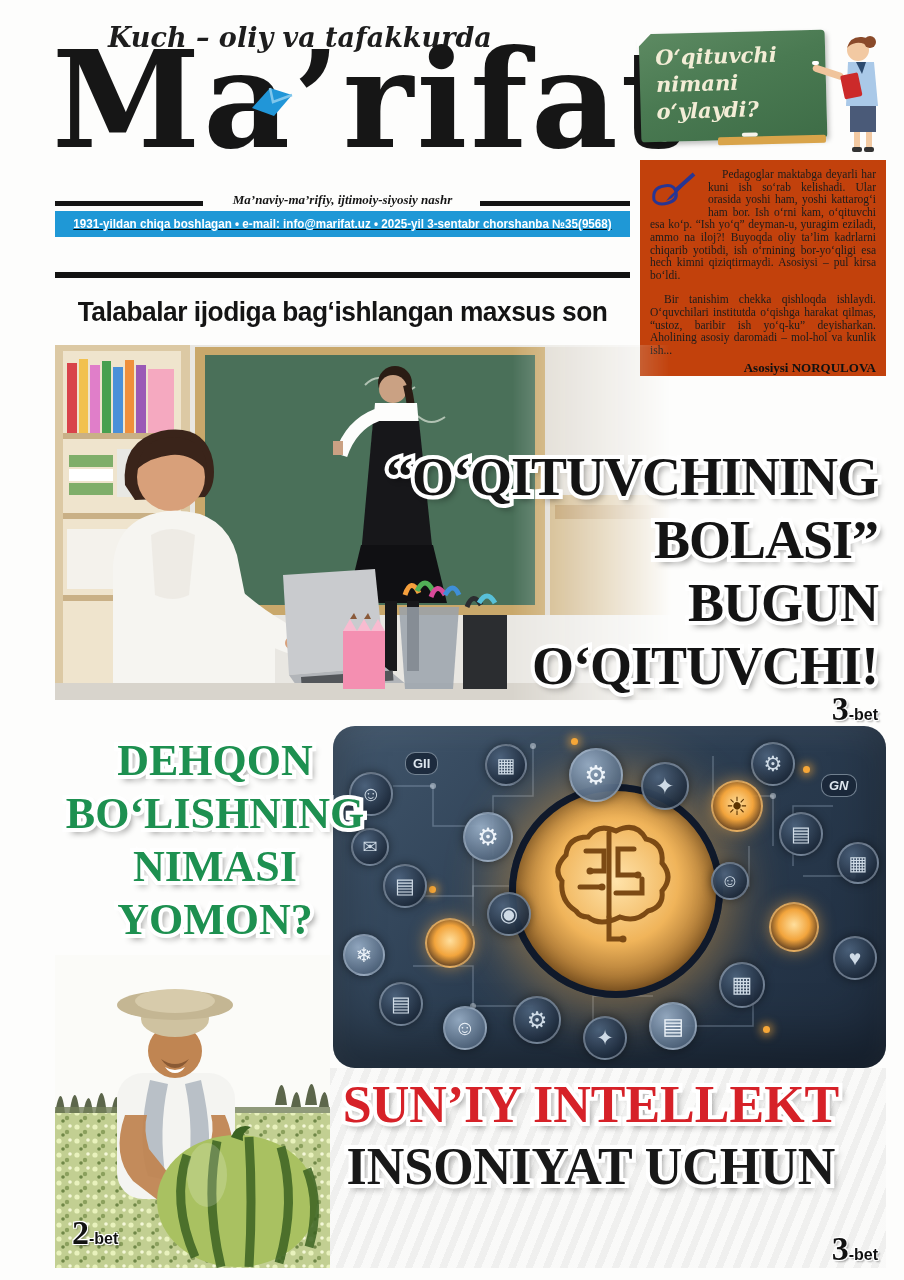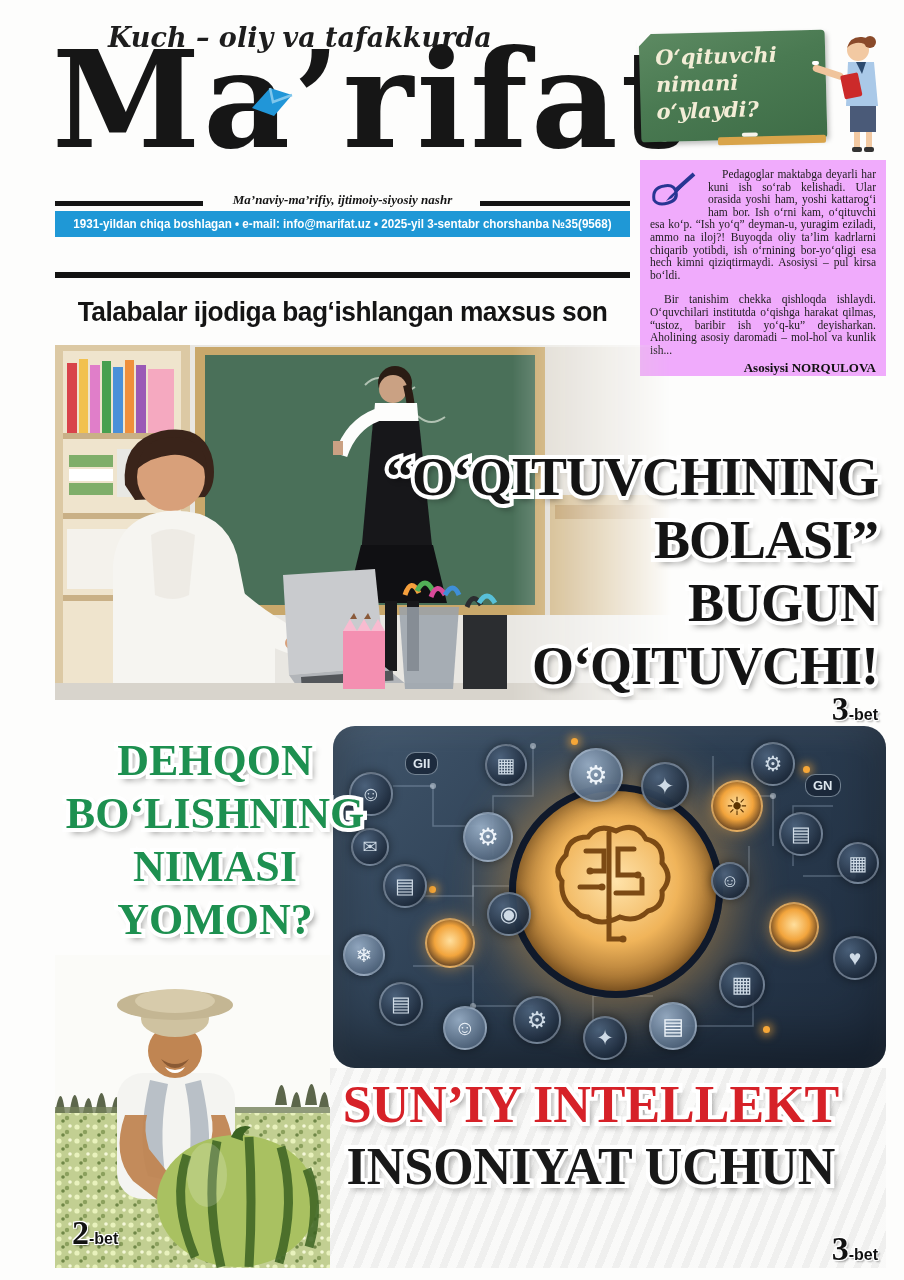--- a/index.html
+++ b/index.html
@@ -12,21 +12,21 @@
   .masthead{left:52px;top:30px;width:584px;font:700 134px/1.05 "DejaVu Serif",serif;
             letter-spacing:3px;color:#161616;white-space:nowrap;}
   .flag-mark{left:250px;top:86px;width:44px;height:34px;}
   .subtitle-row{left:55px;top:192px;width:575px;height:20px;}
   .subtitle-rule{position:absolute;top:9px;height:5px;background:#151515;}
   .subtitle-rule.l{left:0;width:148px;}
   .subtitle-rule.r{right:0;width:150px;}
   .subtitle{position:absolute;left:150px;width:275px;text-align:center;
             font:italic 700 13px "Liberation Serif",serif;color:#151515;}
   .info-bar{left:55px;top:211px;width:575px;height:26px;background:#1f98d6;
-            display:flex;align-items:center;justify-content:center;}
+            display:flex;align-items:center;justify-content:center;text-decoration:underline;}
   .info-bar span{font:700 12px "Liberation Sans",sans-serif;color:#ffffff;white-space:nowrap;
                  transform:scaleX(.97);}
   .slogan{left:55px;top:237px;width:575px;text-align:right;
           font:400 29px "DejaVu Serif",serif;color:#1b1b1b;}
   .thick-rule{left:55px;top:272px;width:575px;height:6px;background:#121212;}
   .special-banner{left:55px;top:293px;width:575px;text-align:center;
                   font:800 28px/38px "Liberation Sans",sans-serif;color:#141414;
                   letter-spacing:-.5px;transform:scaleX(.94);}
 
   
@@ -37,21 +37,21 @@
          box-shadow:2px 3px 5px rgba(0,0,0,.25);}
   .board-fold{position:absolute;left:-2px;top:-2px;width:0;height:0;
               border-top:16px solid #fdfdfc;border-right:16px solid transparent;}
   .board-text{position:absolute;left:16px;top:10px;
               font:italic 600 21px/27px "DejaVu Serif",serif;color:#f3edd6;}
   .tray{position:absolute;left:78px;top:108px;width:108px;height:8px;background:#d9a44a;
         transform:rotate(-1.5deg);border-radius:2px;}
   .chalk{position:absolute;left:24px;top:-4px;width:16px;height:4px;background:#f6f3ea;border-radius:2px;}
 
   
-  .column-article{left:640px;top:160px;width:246px;height:216px;background:#f0abfc;
+  .column-article{left:640px;top:160px;width:246px;height:216px;background:#c2410c;
                   padding:8px 10px 0 10px;box-sizing:border-box;overflow:hidden;}
   .column-article p{margin:0;font:400 11.5px/12.6px "Liberation Serif",serif;color:#1c1c1c;
                     text-align:justify;text-indent:14px;}
   .column-article p + p{margin-top:12px;}
   .pen-icon{float:left;width:52px;height:40px;margin:2px 6px 2px 0;}
   .byline{margin-top:4px;text-align:right;font:700 13px "Liberation Serif",serif;color:#111;}
 
   
   .classroom{left:55px;top:345px;width:635px;height:355px;
              -webkit-mask-image:linear-gradient(to right,#000 72%,transparent 97%);
@@ -354,21 +354,21 @@
         <div class="badge dark" style="left: 378px; top: 136px; width: 34px; height: 34px; font-size: 18px;">☺</div>
         <div class="badge glow" style="left: 436px; top: 176px; width: 46px; height: 46px; font-size: 24px;"></div>
         <div class="badge dark" style="left: 500px; top: 210px; width: 40px; height: 40px; font-size: 21px;">♥</div>
         <div class="badge dark" style="left: 386px; top: 236px; width: 42px; height: 42px; font-size: 22px;">▦</div>
         <div class="badge light" style="left: 316px; top: 276px; width: 44px; height: 44px; font-size: 23px;">▤</div>
         <div class="badge dark" style="left: 250px; top: 290px; width: 40px; height: 40px; font-size: 21px;">✦</div>
         <div class="badge dark" style="left: 180px; top: 270px; width: 44px; height: 44px; font-size: 23px;">⚙</div>
         <div class="badge light" style="left: 110px; top: 280px; width: 40px; height: 40px; font-size: 21px;">☺</div>
         <div class="badge dark" style="left: 46px; top: 256px; width: 40px; height: 40px; font-size: 21px;">▤</div>
         <div class="ai-label" style="left: 72px; top: 26px;">GII</div>
-        <div class="ai-label" style="left: 472px; top: 48px;">GN</div>
+        <div class="ai-label" style="left: 488px; top: 48px; font-style: italic;">GN</div>
       </div>
   </div>
 
   <svg class="abs farmer" viewBox="0 0 275 313">
     <defs>
       <pattern id="field" width="18" height="14" patternUnits="userSpaceOnUse">
         <rect width="18" height="14" fill="#c2cf92"></rect>
         <circle cx="4" cy="4" r="2.6" fill="#e9f2bd"></circle>
           <circle cx="12" cy="9" r="2.2" fill="#8ba05d"></circle>
         <circle cx="15" cy="3" r="1.8" fill="#f4f8d8"></circle>

